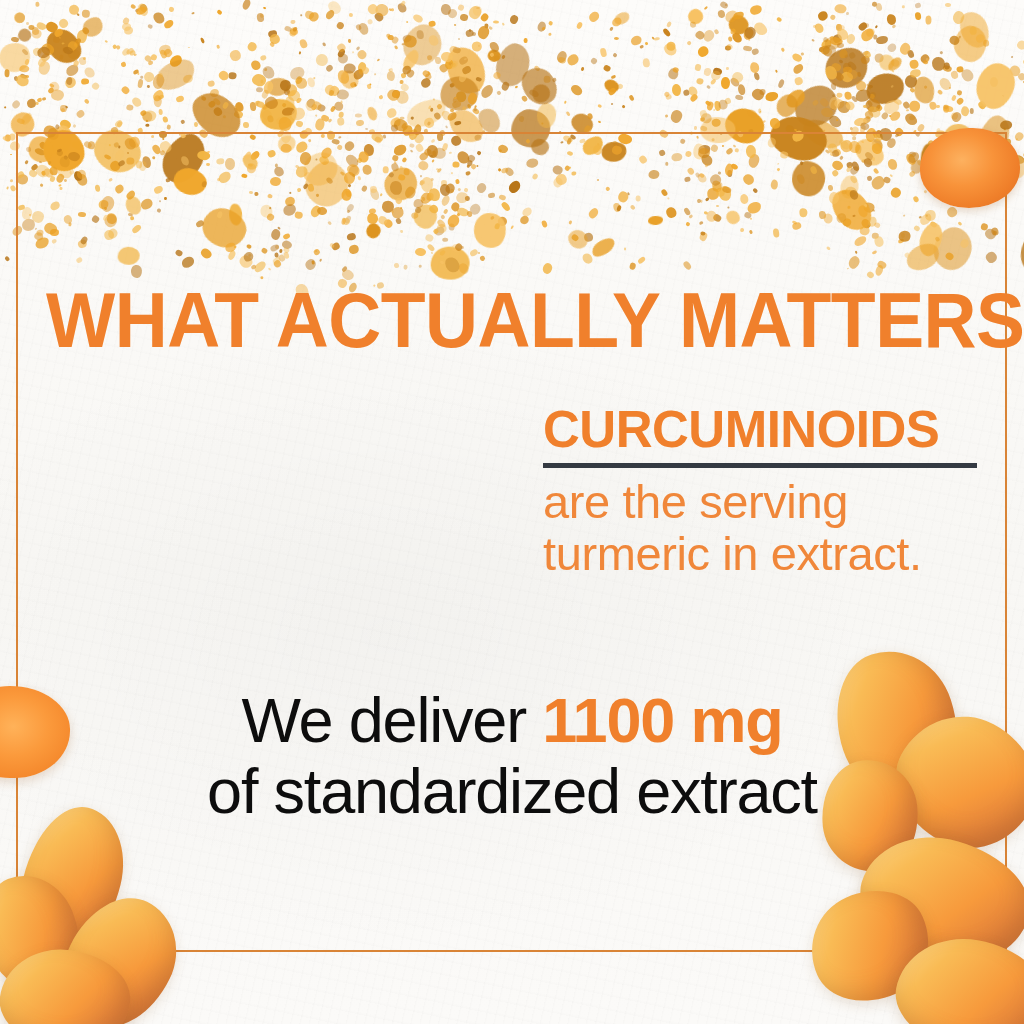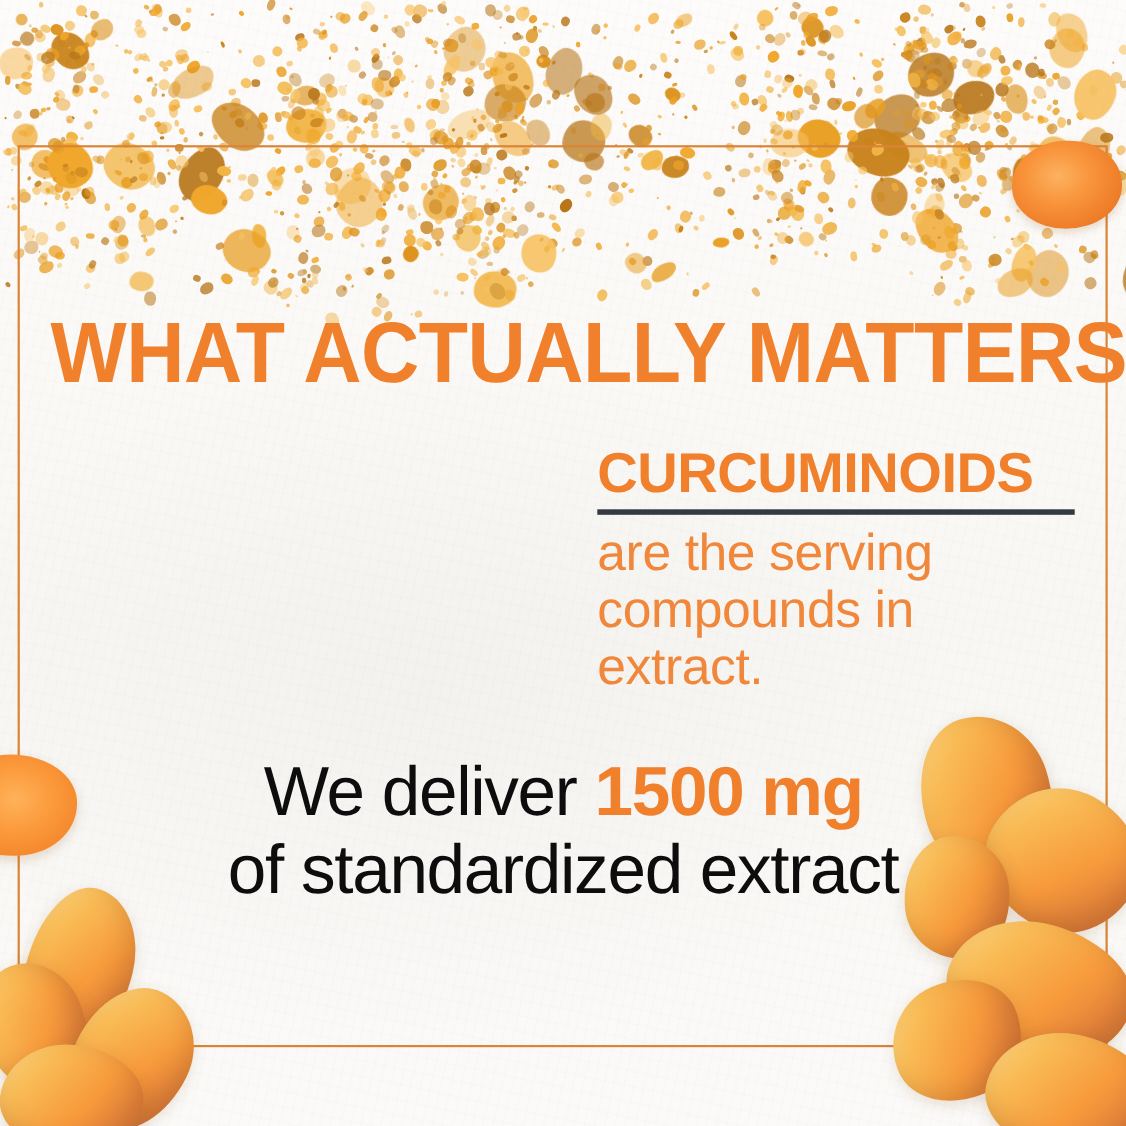--- a/index.html
+++ b/index.html
@@ -1562,24 +1562,24 @@
   <div class="headline">WHAT ACTUALLY MATTERS</div>
 
   <div class="stat-row">
 
 
     <div class="stat-copy">
       <div class="stat-term">CURCUMINOIDS</div>
       <div class="stat-rule"></div>
       <div class="stat-desc">
         <span class="line">are the serving</span>
-        <span class="line">compounds in</span>
+        <span class="line">turmeric in</span>
         <span class="line">extract.</span>
       </div>
     </div>
   </div>
 
   <div class="claim">
-    <span class="line"><span>We deliver </span><span class="dose">1500 mg</span></span>
+    <span class="line"><span>We deliver </span><span class="dose">1100 mg</span></span>
     <span class="line">of standardized extract</span>
   </div>
 
 </div>
 
 </body></html>

